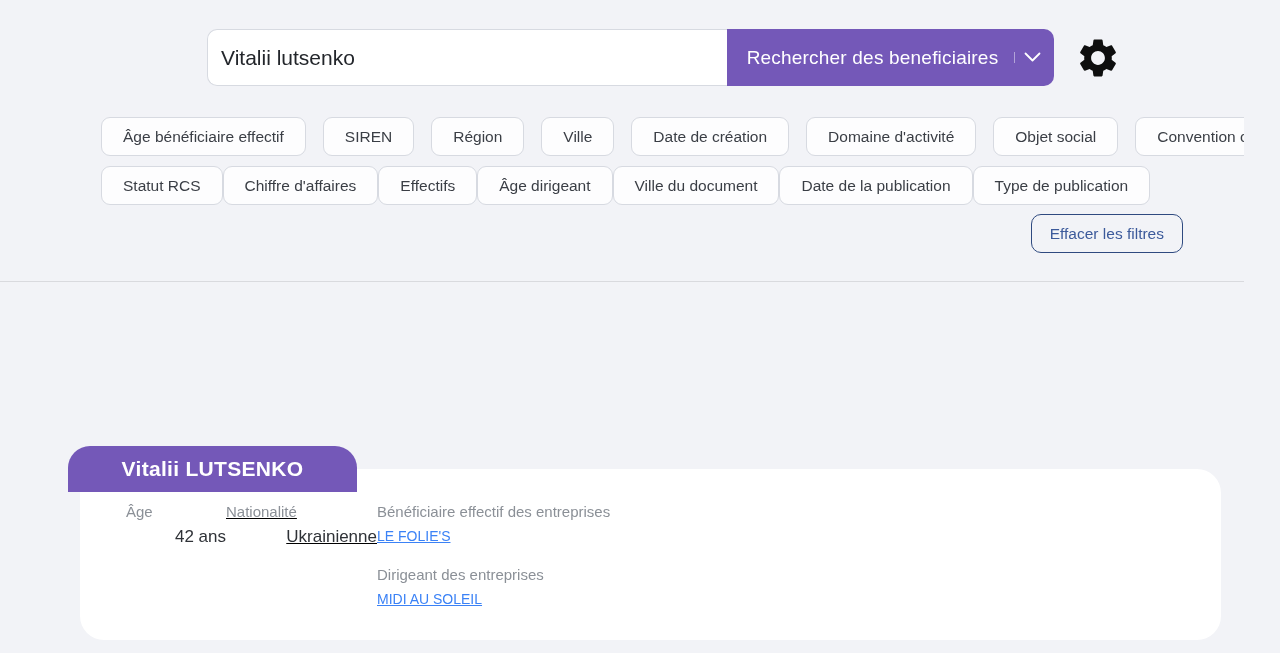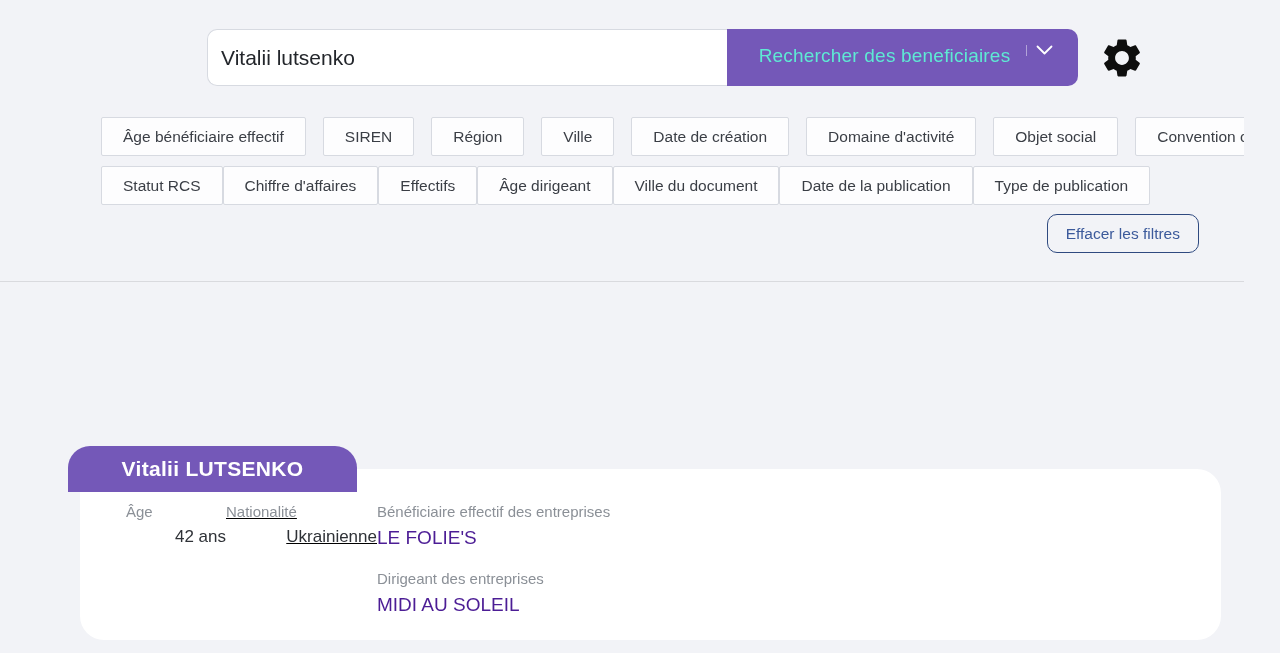--- a/index.html
+++ b/index.html
@@ -32,28 +32,28 @@
     border-radius: 10px 0 0 10px;
     background: #ffffff;
     font-family: "Liberation Sans", sans-serif;
     font-size: 21px;
     color: #23262b;
     padding: 0 0 0 13px;
     outline: none;
   }
   .search-btn {
     display: flex;
-    align-items: flex-start;
+    align-items: center;
     height: 57px;
     border: none;
     border-radius: 0 10px 10px 0;
     background: var(--accent, #7458b8);
-    color: #5eead4;
-    cursor: pointer;
-    padding: 16px;
+    color: #ffffff;
+    cursor: pointer;
+    padding: 4px;
     font-family: "Liberation Sans", sans-serif;
   }
   .search-btn-label {
     display: flex;
     align-items: center;
     justify-content: center;
     width: 283px;
     font-size: 19px;
     letter-spacing: 0.2px;
   }
@@ -78,30 +78,30 @@
     width: 1098px;
   }
   .filter-row { display: flex; margin-bottom: 10px; }
   .filter-row.r1 { gap: 17px; }
   .filter-row.r2 { gap: 0; }
   .filter-btn {
     height: 39px;
     padding: 0 21px;
     background: #fdfdfe;
     border: 1px solid #d7dae1;
-    border-radius: 2px;
+    border-radius: 9px;
     font-family: "Liberation Sans", sans-serif;
     font-size: 15.5px;
     color: #3a3e45;
     cursor: pointer;
     white-space: nowrap;
   }
   .clear-row {
     position: absolute;
-    right: 0; top: 97px;
+    right: 16px; top: 97px;
     width: 1098px;
     display: flex;
     justify-content: flex-end;
   }
   .clear-btn {
     height: 39px;
     min-width: 140px;
     padding: 0 18px;
     background: transparent;
     border: 1px solid #2f4a80;
@@ -170,22 +170,23 @@
     color: #8b9097;
     margin-bottom: 7px;
   }
   .field-value {
     font-size: 17px;
     color: #2f3237;
     text-align: right;
   }
   .company-block { margin-bottom: 21px; }
   .company-link {
-    font-size: 19px;
-    color: #4c1d95;
+    font-size: 14px;
+    color: #3b82f6;
+    text-decoration: underline;
     cursor: pointer;
   }
 </style>
 </head>
 <body>
 
 <div class="page">
 
   <div class="search-row">
     <input class="search-input" type="text" value="Vitalii lutsenko" style="">

